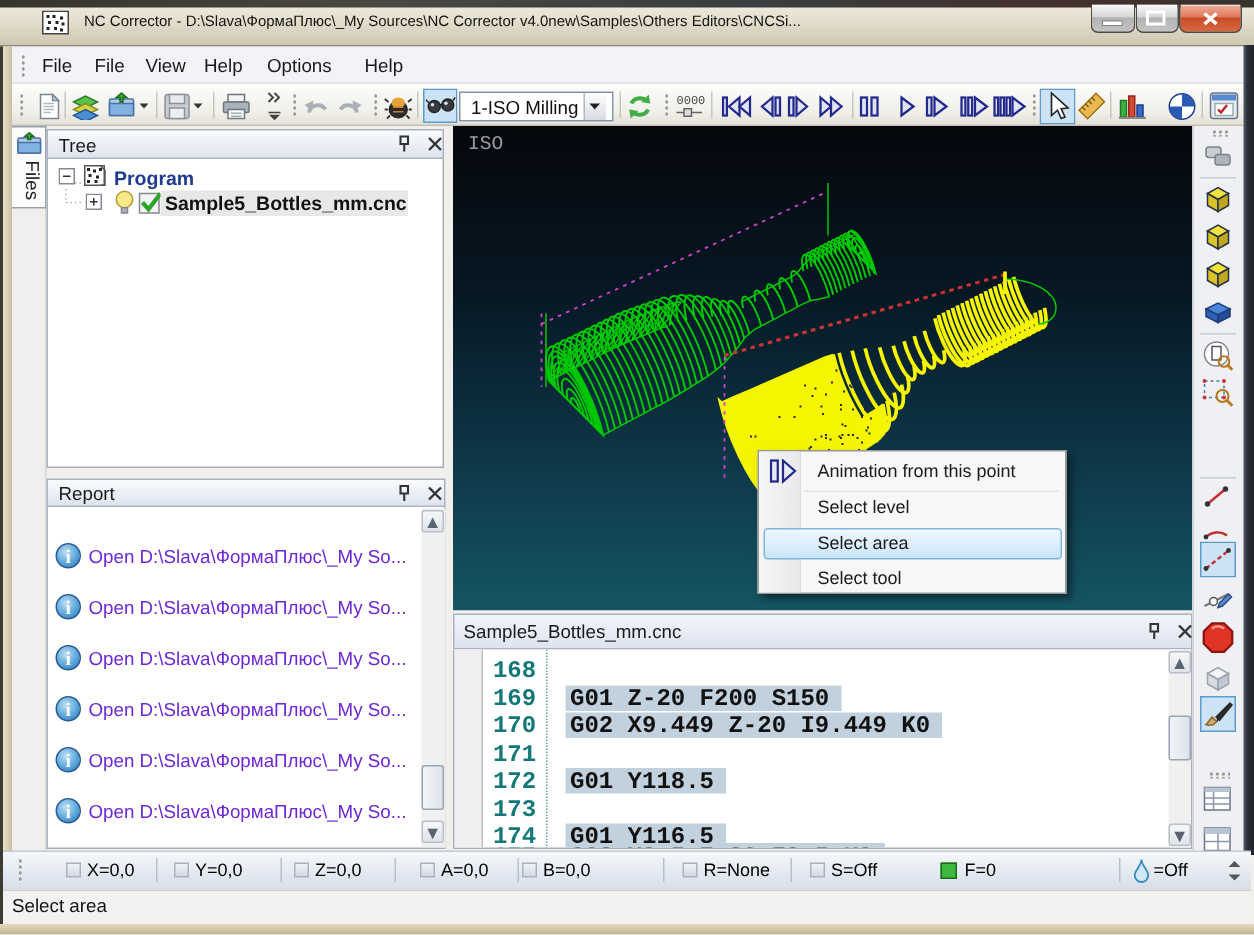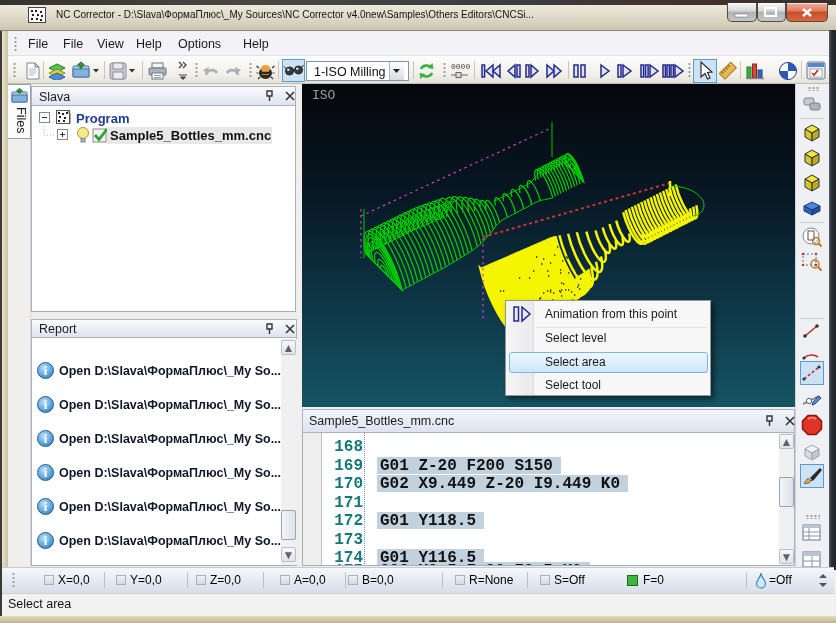--- a/index.html
+++ b/index.html
@@ -23,28 +23,28 @@
 .panelhdr{position:absolute;background:linear-gradient(#fafbfd,#dde3ef);border:1px solid #aab2c4;font-size:12.5px;color:#1a1a1a}
 .panelbody{position:absolute;background:#fff;border:1px solid #a8aeba;border-top:none}
 #filestab{left:8px;top:84px;width:23px;height:55px;background:#fbfbfb;border:1px solid #9aa0aa;border-left:none}
 #filestxt{left:11px;top:107px;width:17px;font-size:12.5px;color:#222;writing-mode:vertical-rl}
 #filesrest{left:8px;top:139px;width:23px;height:428px;background:#f0efee;border-right:1px solid #d8d8d8}
 #treehdr{left:31px;top:86px;width:265px;height:20px}
 #treebody{left:31px;top:106px;width:265px;height:206px}
 #rpthdr{left:31px;top:319px;width:266px;height:19px}
 #rptbody{left:31px;top:338px;width:266px;height:228px}
 .rpticon{position:absolute;left:5px;width:17px;height:17px;border-radius:50%;background:radial-gradient(circle at 6px 5px,#bfe0f4,#5aa7dc 55%,#2d6faf);border:1px solid #2a5a92;color:#fff;font-family:'Liberation Serif',serif;font-weight:bold;font-size:13px;text-align:center;line-height:16px}
-.rpttxt{position:absolute;left:27px;font-weight:bold;font-size:12.5px;color:#0f172a;white-space:nowrap}
+.rpttxt{position:absolute;left:27px;font-weight:normal;font-size:12.5px;color:#6d28d9;white-space:nowrap}
 .sbar{position:absolute;background:#f0f0f0}
 .sbtn{position:absolute;width:15px;background:linear-gradient(#f6f7f8,#dfe3e8);border:1px solid #b8bec8;border-radius:2px;color:#5a6470;text-align:center}
 .sthumb{position:absolute;width:15px;background:linear-gradient(90deg,#f2f5f8,#dce2ea);border:1px solid #98a4b2;border-radius:2px}
 #codehdr{left:302px;top:409px;width:493px;height:24px;background:linear-gradient(#f2f5fa,#dde3ef);border:1px solid #aab2c4;font-size:12.5px;color:#1a1a1a}
 #codebody{left:302px;top:433px;width:493px;height:133px;background:#fff;border:1px solid #a8aeba;border-top:none;overflow:hidden}
 .cl{position:absolute;height:17px;font-family:'Liberation Mono',monospace;font-size:16px;font-weight:bold;white-space:pre}
-.cln{position:absolute;left:20px;width:40px;text-align:right;color:#157878;font-family:'Liberation Mono',monospace;font-size:16px;font-weight:bold}
+.cln{position:absolute;left:20px;width:40px;text-align:center;color:#157878;font-family:'Liberation Mono',monospace;font-size:16px;font-weight:bold}
 .csel{background:#c2d1de}
 #rtool{left:795px;top:84px;width:34px;height:483px;background:#eef0f3;border-left:1px solid #d0d2d8}
 #rborder{left:829px;top:30px;width:7px;height:540px;background:linear-gradient(90deg,#565d66,#272c35 40%,#1d222b)}
 #lborder1{left:0;top:31px;width:2px;height:585px;background:#3c3a32}
 #lborder2{left:2px;top:31px;width:6px;height:585px;background:linear-gradient(90deg,#e8e2cc,#c8c0a2)}
 #statusbar{left:2px;top:567px;width:832px;height:26px;background:linear-gradient(#f5f8fb,#e2e8f0 60%,#d8dfe9);border-top:1px solid #c4cad4;font-size:12px;color:#15150f}
 .scb{position:absolute;top:8px;width:10px;height:10px;background:linear-gradient(#eef2f6,#d4dae2);border:1px solid #a8b2bc}
 .ssep{position:absolute;top:5px;width:1px;height:16px;background:#b8bfca}
 .slab{position:absolute;top:6px}
 #statusline{left:2px;top:593px;width:832px;height:23px;background:#f2f2f1;border-top:1px solid #cfcfcc;font-size:12.5px;color:#111}
@@ -251,21 +251,21 @@
 <div class="abs" id="lborder2"></div>
 <div class="abs" id="filesrest"></div>
 <div class="abs" id="filestab"></div>
 <svg class="abs" style="left:11px;top:88px" width="18" height="16">
     <rect x="1" y="4" width="15" height="10" rx="1" fill="#aecdea" stroke="#4a72a2"></rect>
     <path d="M1 7 h15 v7 h-15 z" fill="#83b2e0" stroke="#4a72a2"></path>
     <path d="M7.5 5 v-2 h-2 l3 -2.5 l3 2.5 h-2 v2 z" fill="#37a837" stroke="#1d6a1d"></path>
   </svg>
 <div class="abs" id="filestxt">Files</div>
 <div class="panelhdr" id="treehdr">
-    <span style="position:absolute;left:7px;top:3px">Slava</span>
+    <span style="position:absolute;left:7px;top:3px">Tree</span>
   </div>
 <svg class="abs" style="left:263px;top:88px" width="34" height="16">
     <g stroke="#333" fill="none" stroke-width="1.4">
       <path d="M4 3 h5 v5 h-5 z M6.5 8 v5" transform="rotate(0 6 7)"></path>
     </g>
     <path d="M23 4 l8 8 M31 4 l-8 8" stroke="#333" stroke-width="1.6"></path>
   </svg>
 <div class="panelbody" id="treebody"></div>
 <svg class="abs" style="left:39px;top:112px" width="12" height="12">
     <rect x="0.5" y="0.5" width="10" height="10" fill="#fff" stroke="#848a94"></rect>

